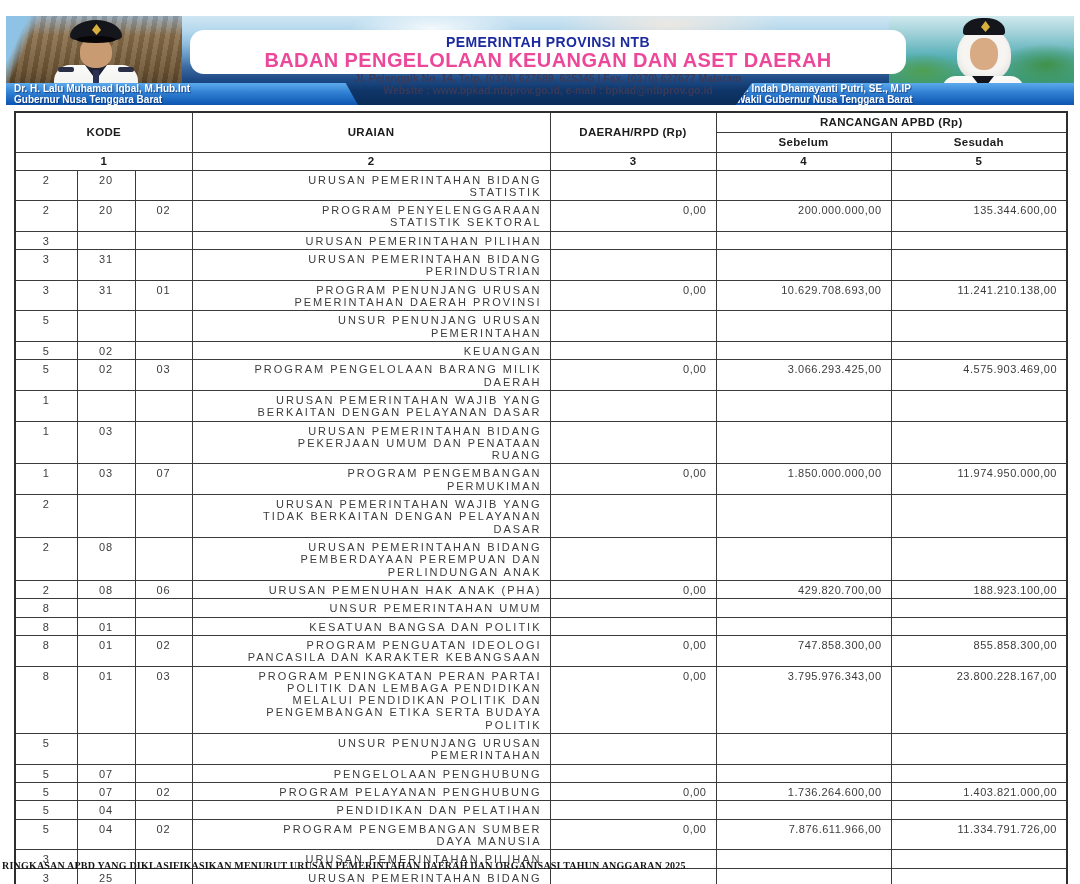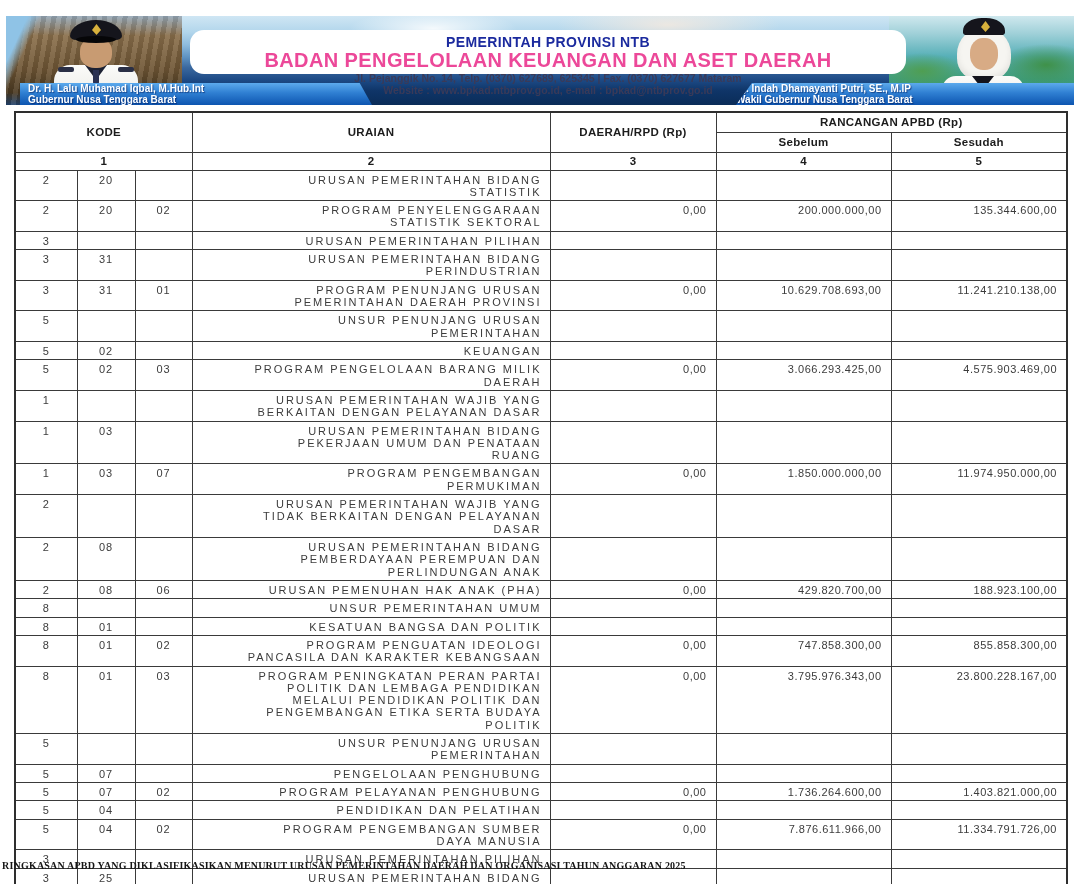--- a/index.html
+++ b/index.html
@@ -75,21 +75,21 @@
   .addr-line { font-size:10.5px; font-weight:bold; color:#3a3a58; line-height:1.18; }
 
   
   .caption {
     position:absolute; bottom:0; height:22px; z-index:4;
     background:linear-gradient(180deg,#5caaec 0%, #2f7fd2 45%, #0d55b0 100%);
     color:#ffffff; font-weight:bold; font-size:10px; line-height:1.08;
     text-shadow:1px 1px 1px rgba(0,20,80,.55);
     padding-top:1px;
   }
-  .caption-left { left:14px; width:352px; padding-left:8px; clip-path:polygon(0 0,96.5% 0,100% 100%,0 100%); }
+  .caption-left { left:0; width:352px; padding-left:8px; clip-path:polygon(0 0,96.5% 0,100% 100%,0 100%); }
   .caption-right { right:0; width:338px; text-align:left; padding-right:8px; clip-path:polygon(16px 0,100% 0,100% 100%,0 100%); }
 
   
   table.apbd {
     position:absolute; left:14px; top:111px; width:1052px;
     border-collapse:collapse; table-layout:fixed;
     border:2px solid #2e2e2e;
   }
   table.apbd th, table.apbd td {
     border:1px solid #3a3a3a;

